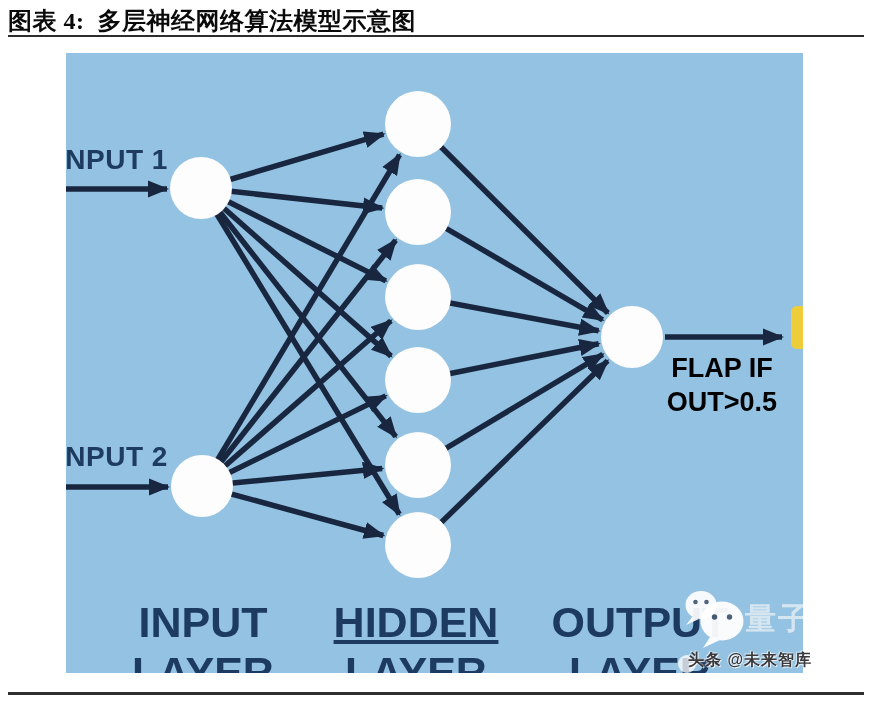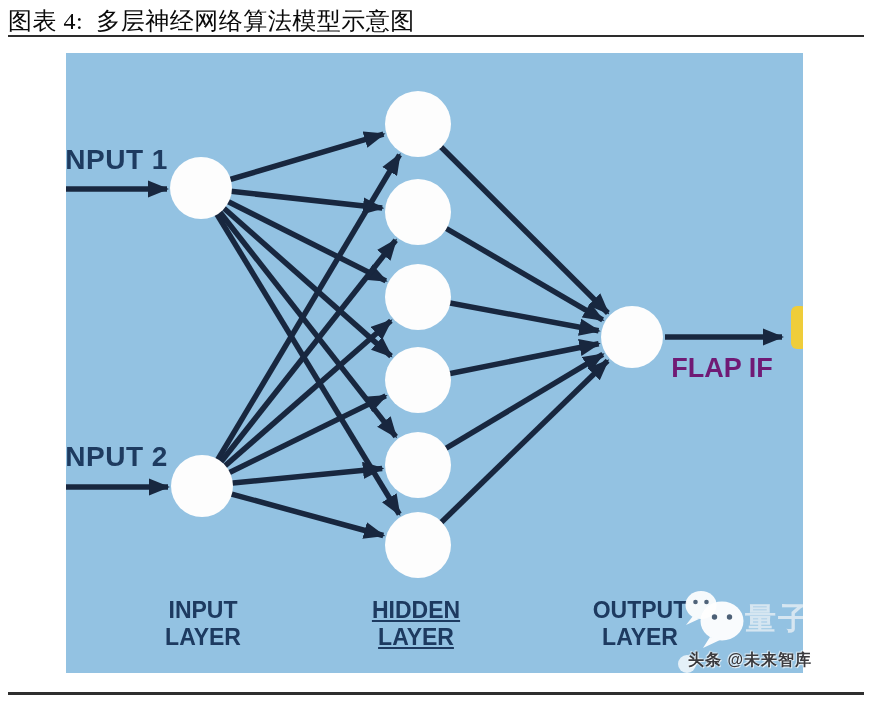--- a/index.html
+++ b/index.html
@@ -4,21 +4,21 @@
 <style>
   html,body{margin:0;padding:0;}
   body{
     width:872px;height:702px;background:#ffffff;position:relative;overflow:hidden;
     font-family:"Liberation Sans", sans-serif;
   }
   .page{position:absolute;inset:0;}
   .figure-title{
     position:absolute;left:8px;top:5px;
     font-family:"Liberation Serif", serif;
-    font-weight:400;font-size:24px;color:#0a0a0a;
+    font-weight:700;font-size:24px;color:#0a0a0a;
     white-space:pre;letter-spacing:0.5px;
   }
   .title-rule{
     position:absolute;left:8px;top:35px;width:856px;height:2px;background:#2d2d2d;
   }
   .bottom-rule{
     position:absolute;left:8px;top:692px;width:856px;height:3px;background:#2f2f2f;
   }
   .panel{
     position:absolute;left:66px;top:53px;width:737px;height:620px;
@@ -26,25 +26,25 @@
   }
   .net-svg{position:absolute;left:0;top:0;}
   .lbl{
     position:absolute;color:#1e3b60;font-weight:600;font-size:28px;letter-spacing:0.5px;
     white-space:nowrap;
   }
   .lbl.input1{left:-9px;top:91px;}
   .lbl.input2{left:-9px;top:388px;}
   .note{
     position:absolute;left:556px;top:299px;width:200px;text-align:center;
-    color:#701a75;font-weight:600;font-size:27px;line-height:1.25;white-space:nowrap;
+    color:#000000;font-weight:600;font-size:27px;line-height:1.25;white-space:nowrap;
   }
   .layer-label{
     position:absolute;top:544px;width:240px;text-align:center;
-    color:#1d3a60;font-weight:600;font-size:23px;line-height:1.17;
+    color:#1d3a60;font-weight:600;font-size:43px;line-height:1.17;
   }
   .layer-label.l0{left:17px;}
   .layer-label.l1{left:230px;text-decoration:underline;}
   .layer-label.l2{left:454px;}
   .ybar{
     position:absolute;left:725px;top:253px;width:16px;height:43px;border-radius:6px;
     background:#efcd3a;
   }
   .wmark{position:absolute;left:600px;top:535px;}
   .wtext{
@@ -103,20 +103,21 @@
         <circle cx="352" cy="412" r="33" fill="#fdfdfd"></circle>
         <circle cx="352" cy="492" r="33" fill="#fdfdfd"></circle>
         <circle cx="566" cy="284" r="31" fill="#fdfdfd"></circle>
       </svg>
 
     <div class="lbl input1">INPUT 1</div>
     <div class="lbl input2">INPUT 2</div>
 
     <div class="note">
       <div>FLAP IF</div>
+      <div>OUT&gt;0.5</div>
     </div>
 
     <div class="layer-label l0">
       <div>INPUT</div>
       <div>LAYER</div>
     </div>
     <div class="layer-label l1">
       <div>HIDDEN</div>
       <div>LAYER</div>
     </div>

